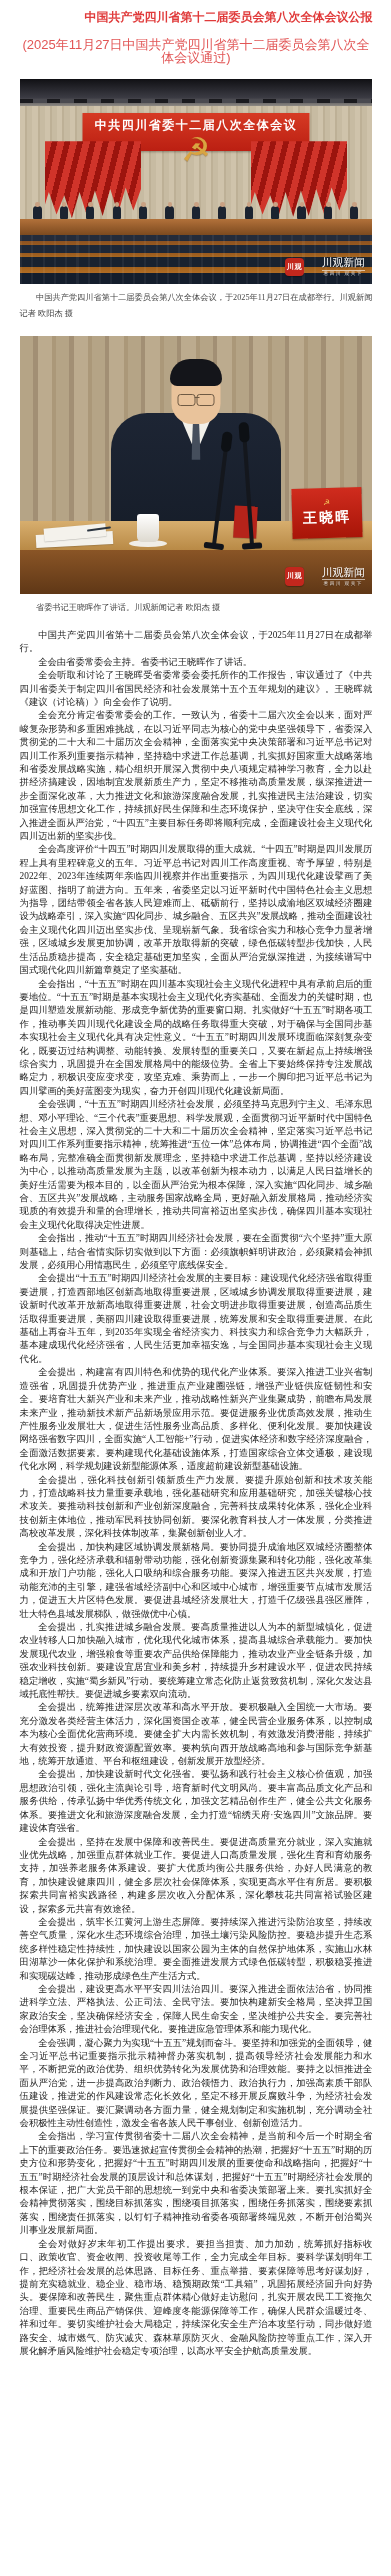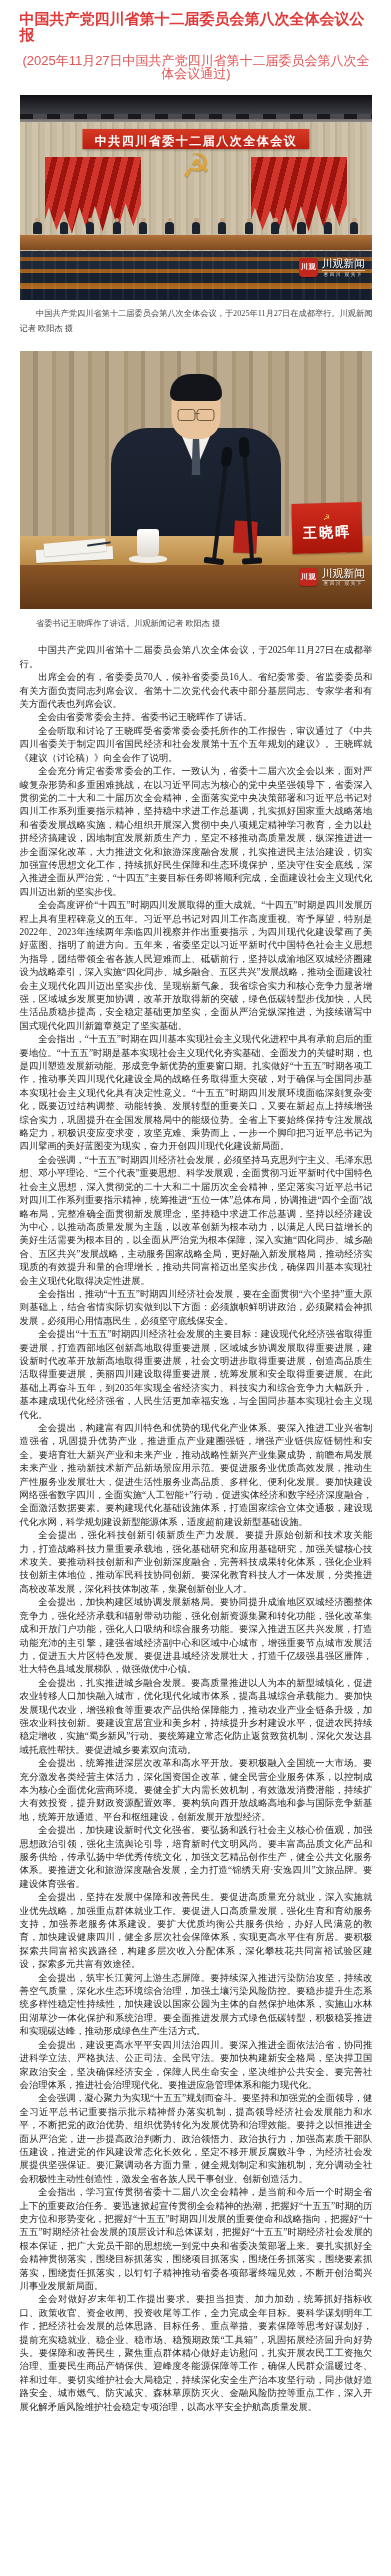--- a/index.html
+++ b/index.html
@@ -1,44 +1,44 @@
 <!DOCTYPE html>
 <html style="font-size:8.2px"><head>
 <meta charset="utf-8">
 <style>
   html,body{margin:0;padding:0;background:#ffffff;}
   body{width:392px;margin:0 auto;font-family:"Liberation Serif", serif;color:#222;}
   .page{padding:8.2px 19.6px 20.6px 19.6px;}
 
   
   .title{
-    font-family:Liberation Sans, sans-serif;
-    font-weight:bold;font-size:15px;line-height:15.5px;
-    color:#e03a3a;text-align:left;margin:3.1px 0 0 0;
+    font-family:Liberation Mono, monospace;
+    font-weight:bold;font-size:12px;line-height:15.5px;
+    color:#e03a3a;text-align:right;margin:3.1px 0 0 0;
   }
   .subtitle{
     font-size:13px;line-height:13.4px;color:#e25555;
     text-align:center;margin:11.3px 0 0 0;font-family:"Liberation Sans", sans-serif;
   }
 
   
   .photo{position:relative;width:352px;margin:14.4px auto 0;overflow:hidden;background:#c9bda5;}
   .photo-hall{height:205px;}
   .photo-speaker{height:258px;}
 
   
   .hall-curtain{position:absolute;inset:0;
     background:repeating-linear-gradient(90deg,#cfc3ab 0 5.2px,#bdb096 5.2px 7.2px,#c7bba2 7.2px 12.4px);}
   .hall-ceiling{position:absolute;top:0;left:0;right:0;height:27px;
     background:linear-gradient(#101014,#3c3c44 70%,#8e8a84);}
   .hall-ceiling::after{content:"";position:absolute;left:0;right:0;bottom:3.1px;height:4.6px;
     background:repeating-linear-gradient(90deg,#1a1a1e 0 13.4px,#4a4a50 13.4px 27px);}
   .hall-banner{
     position:absolute;top:34px;left:50%;transform:translateX(-50%);
-    width:227px;height:20px;background:linear-gradient(#d63a24,#bb1f12);
+    width:227px;height:38px;background:linear-gradient(#d63a24,#bb1f12);
     color:#fff;font-family:"Liberation Sans", sans-serif;font-weight:bold;
     font-size:12px;line-height:24px;text-align:center;letter-spacing:1.5px;
     box-shadow:0 1px 2.1px rgba(0,0,0,.35);}
   .flags{position:absolute;top:62px;width:96px;height:77px;
     background:repeating-linear-gradient(104deg,#d0342a 0 6.7px,#9c140e 6.7px 12.4px);
     clip-path:polygon(0 0,100% 0,100% 62%,92% 90%,84% 60%,76% 94%,68% 62%,60% 97%,52% 64%,44% 98%,36% 66%,28% 100%,20% 70%,12% 95%,4% 66%,0 82%);}
   .flags-left{left:25px;}
   .flags-right{right:25px;}
   .party-emblem{position:absolute;top:55px;left:50%;transform:translateX(-50%);
     font-size:33px;line-height:33px;color:#d9a441;text-shadow:0 0.5px 1px rgba(120,70,0,.4);}
@@ -54,21 +54,21 @@
       linear-gradient(180deg,
         #232b3a 0px,#232b3a 6.2px,
         #8c5222 6.2px,#96591f 9.8px,
         #1e2736 9.8px,#1e2736 18px,
         #98591f 18px,#a5661f 22px,
         #19222f 22px,#19222f 32px,
         #a2611c 32px,#b06c24 38px,
         #141d2c 38px,#141d2c 49px);}
 
   
-  .watermark{position:absolute;right:7.2px;bottom:23px;display:flex;align-items:center;gap:4px;}
+  .watermark{position:absolute;right:7.2px;bottom:8px;display:flex;align-items:center;gap:18px;}
   .wm-logo{width:18.5px;height:18.5px;background:#c2271d;border-radius:4.1px;color:#fff;
     font-family:"Liberation Sans", sans-serif;font-weight:bold;font-size:7.2px;
     display:flex;align-items:center;justify-content:center;letter-spacing:0.5px;
     box-shadow:0 0.5px 1px rgba(0,0,0,.3);}
   .wm-text{color:#fff;text-shadow:0 0.5px 1px rgba(0,0,0,.45);}
   .wm-name{font-family:"Liberation Sans", sans-serif;font-weight:normal;font-size:10.8px;line-height:11.3px;}
   .wm-tag{font-size:4.6px;letter-spacing:1.5px;opacity:.85;border-top:0.5px solid rgba(255,255,255,.7);
     margin-top:1px;padding-top:0.5px;text-align:center;}
 
   
@@ -196,21 +196,20 @@
         <div class="wm-tag">看四川 观天下</div>
       </div>
     </div>
   </div>
   <p class="caption">省委书记王晓晖作了讲话。川观新闻记者 欧阳杰 摄</p>
 
   <div class="body-text">
 
       <p>中国共产党四川省第十二届委员会第八次全体会议，于2025年11月27日在成都举行。</p>
 
-      <p>出席全会的有，省委委员70人，候补省委委员16人。省纪委常委、省监委委员和有关方面负责同志列席会议。省第十二次党代会代表中部分基层同志、专家学者和有关方面代表也列席会议。</p>
 
       <p>全会由省委常委会主持。省委书记王晓晖作了讲话。</p>
 
       <p>全会听取和讨论了王晓晖受省委常委会委托所作的工作报告，审议通过了《中共四川省委关于制定四川省国民经济和社会发展第十五个五年规划的建议》。王晓晖就《建议（讨论稿）》向全会作了说明。</p>
 
       <p>全会充分肯定省委常委会的工作。一致认为，省委十二届六次全会以来，面对严峻复杂形势和多重困难挑战，在以习近平同志为核心的党中央坚强领导下，省委深入贯彻党的二十大和二十届历次全会精神，全面落实党中央决策部署和习近平总书记对四川工作系列重要指示精神，坚持稳中求进工作总基调，扎实抓好国家重大战略落地和省委发展战略实施，精心组织开展深入贯彻中央八项规定精神学习教育，全力以赴拼经济搞建设，因地制宜发展新质生产力，坚定不移推动高质量发展，纵深推进进一步全面深化改革，大力推进文化和旅游深度融合发展，扎实推进民主法治建设，切实加强宣传思想文化工作，持续抓好民生保障和生态环境保护，坚决守住安全底线，深入推进全面从严治党，“十四五”主要目标任务即将顺利完成，全面建设社会主义现代化四川迈出新的坚实步伐。</p>
 
       <p>全会高度评价“十四五”时期四川发展取得的重大成就。“十四五”时期是四川发展历程上具有里程碑意义的五年。习近平总书记对四川工作高度重视、寄予厚望，特别是2022年、2023年连续两年亲临四川视察并作出重要指示，为四川现代化建设擘画了美好蓝图、指明了前进方向。五年来，省委坚定以习近平新时代中国特色社会主义思想为指导，团结带领全省各族人民迎难而上、砥砺前行，坚持以成渝地区双城经济圈建设为战略牵引，深入实施“四化同步、城乡融合、五区共兴”发展战略，推动全面建设社会主义现代化四川迈出坚实步伐、呈现崭新气象。我省综合实力和核心竞争力显著增强，区域城乡发展更加协调，改革开放取得新的突破，绿色低碳转型步伐加快，人民生活品质稳步提高，安全稳定基础更加坚实，全面从严治党纵深推进，为接续谱写中国式现代化四川新篇章奠定了坚实基础。</p>
 
       <p>全会指出，“十五五”时期在四川基本实现社会主义现代化进程中具有承前启后的重要地位。“十五五”时期是基本实现社会主义现代化夯实基础、全面发力的关键时期，也是四川塑造发展新动能、形成竞争新优势的重要窗口期。扎实做好“十五五”时期各项工作，推动事关四川现代化建设全局的战略任务取得重大突破，对于确保与全国同步基本实现社会主义现代化具有决定性意义。“十五五”时期四川发展环境面临深刻复杂变化，既要迈过结构调整、动能转换、发展转型的重要关口，又要在新起点上持续增强综合实力，巩固提升在全国发展格局中的能级位势。全省上下要始终保持专注发展战略定力，积极识变应变求变，攻坚克难、乘势而上，一步一个脚印把习近平总书记为四川擘画的美好蓝图变为现实，奋力开创四川现代化建设新局面。</p>

